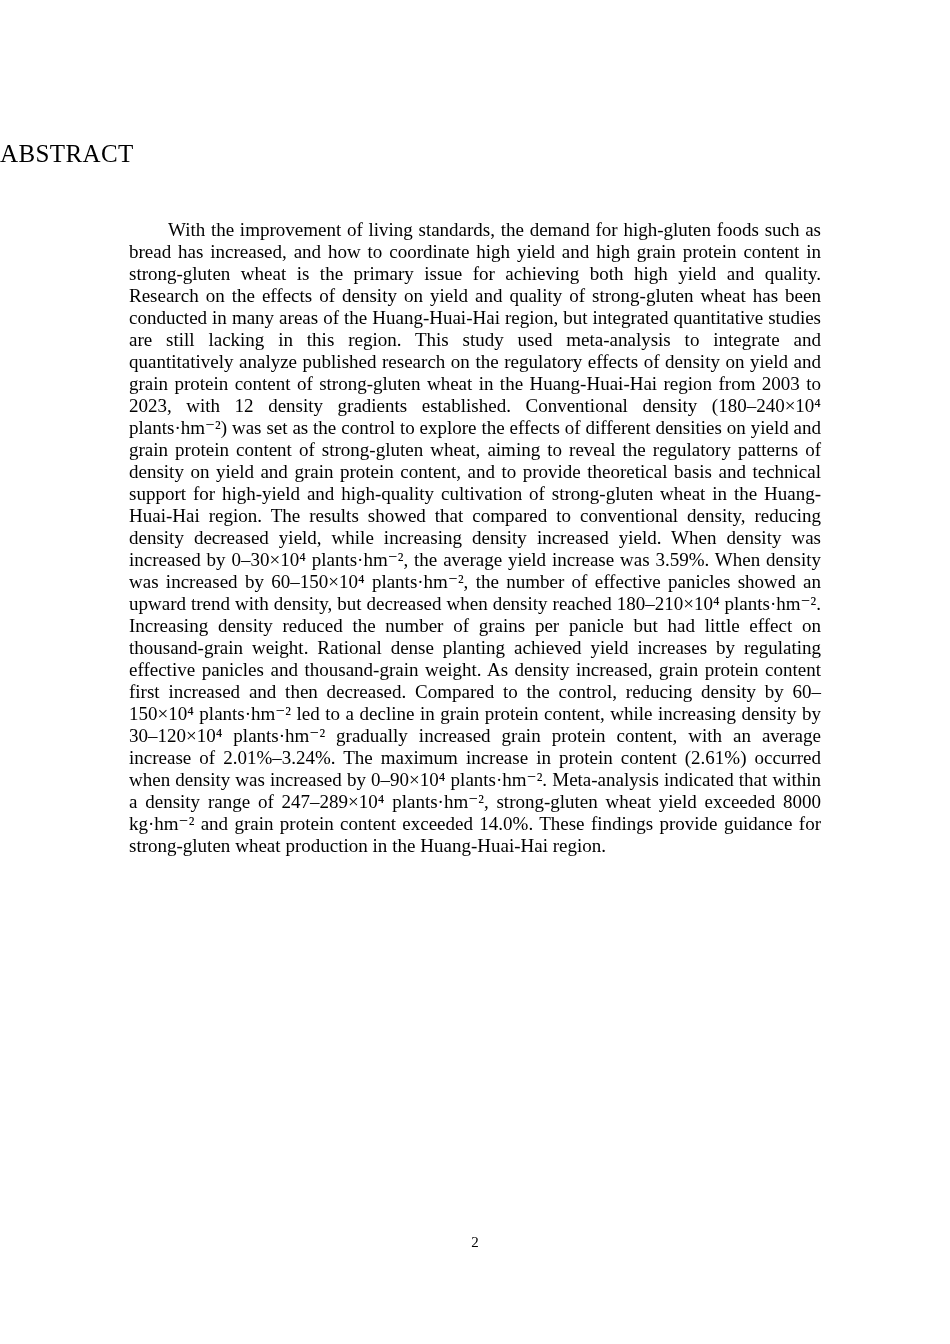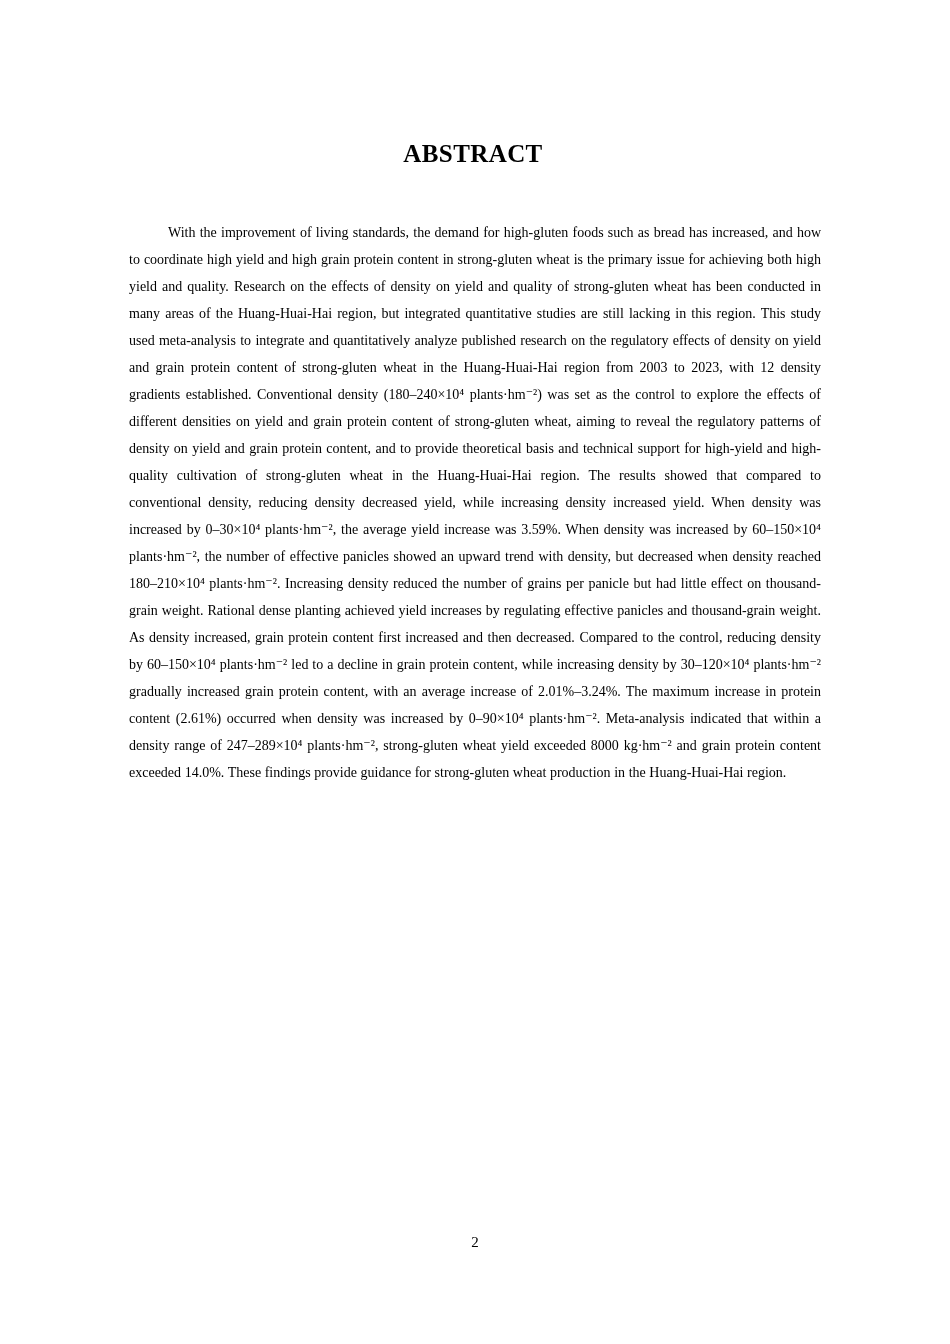--- a/index.html
+++ b/index.html
@@ -20,40 +20,40 @@
     margin: 0 auto;
     background: #ffffff;
     overflow: hidden;
     box-sizing: border-box;
   }
   .page-title {
     position: absolute;
     top: 122px;
     left: 0;
     width: 946px;
-    text-align: center;
+    text-align: left;
     font-family: "Liberation Serif", "DejaVu Serif", serif;
-    font-weight: bold;
+    font-weight: normal;
     font-size: 25px;
     letter-spacing: 0.4px;
     line-height: 30px;
   }
   .body-block {
     position: absolute;
     top: 219px;
     left: 129px;
     width: 692px;
   }
   .abstract-paragraph {
     margin: 0;
     text-align: justify;
     text-justify: inter-word;
     text-indent: 39px;
-    font-size: 14px;
-    line-height: 27px;
+    font-size: 19px;
+    line-height: 22px;
     word-spacing: 0.1px;
     hyphens: none;
   }
   .page-number {
     position: absolute;
     top: 1233px;
     left: 0;
     width: 950px;
     text-align: center;
     font-size: 15px;

